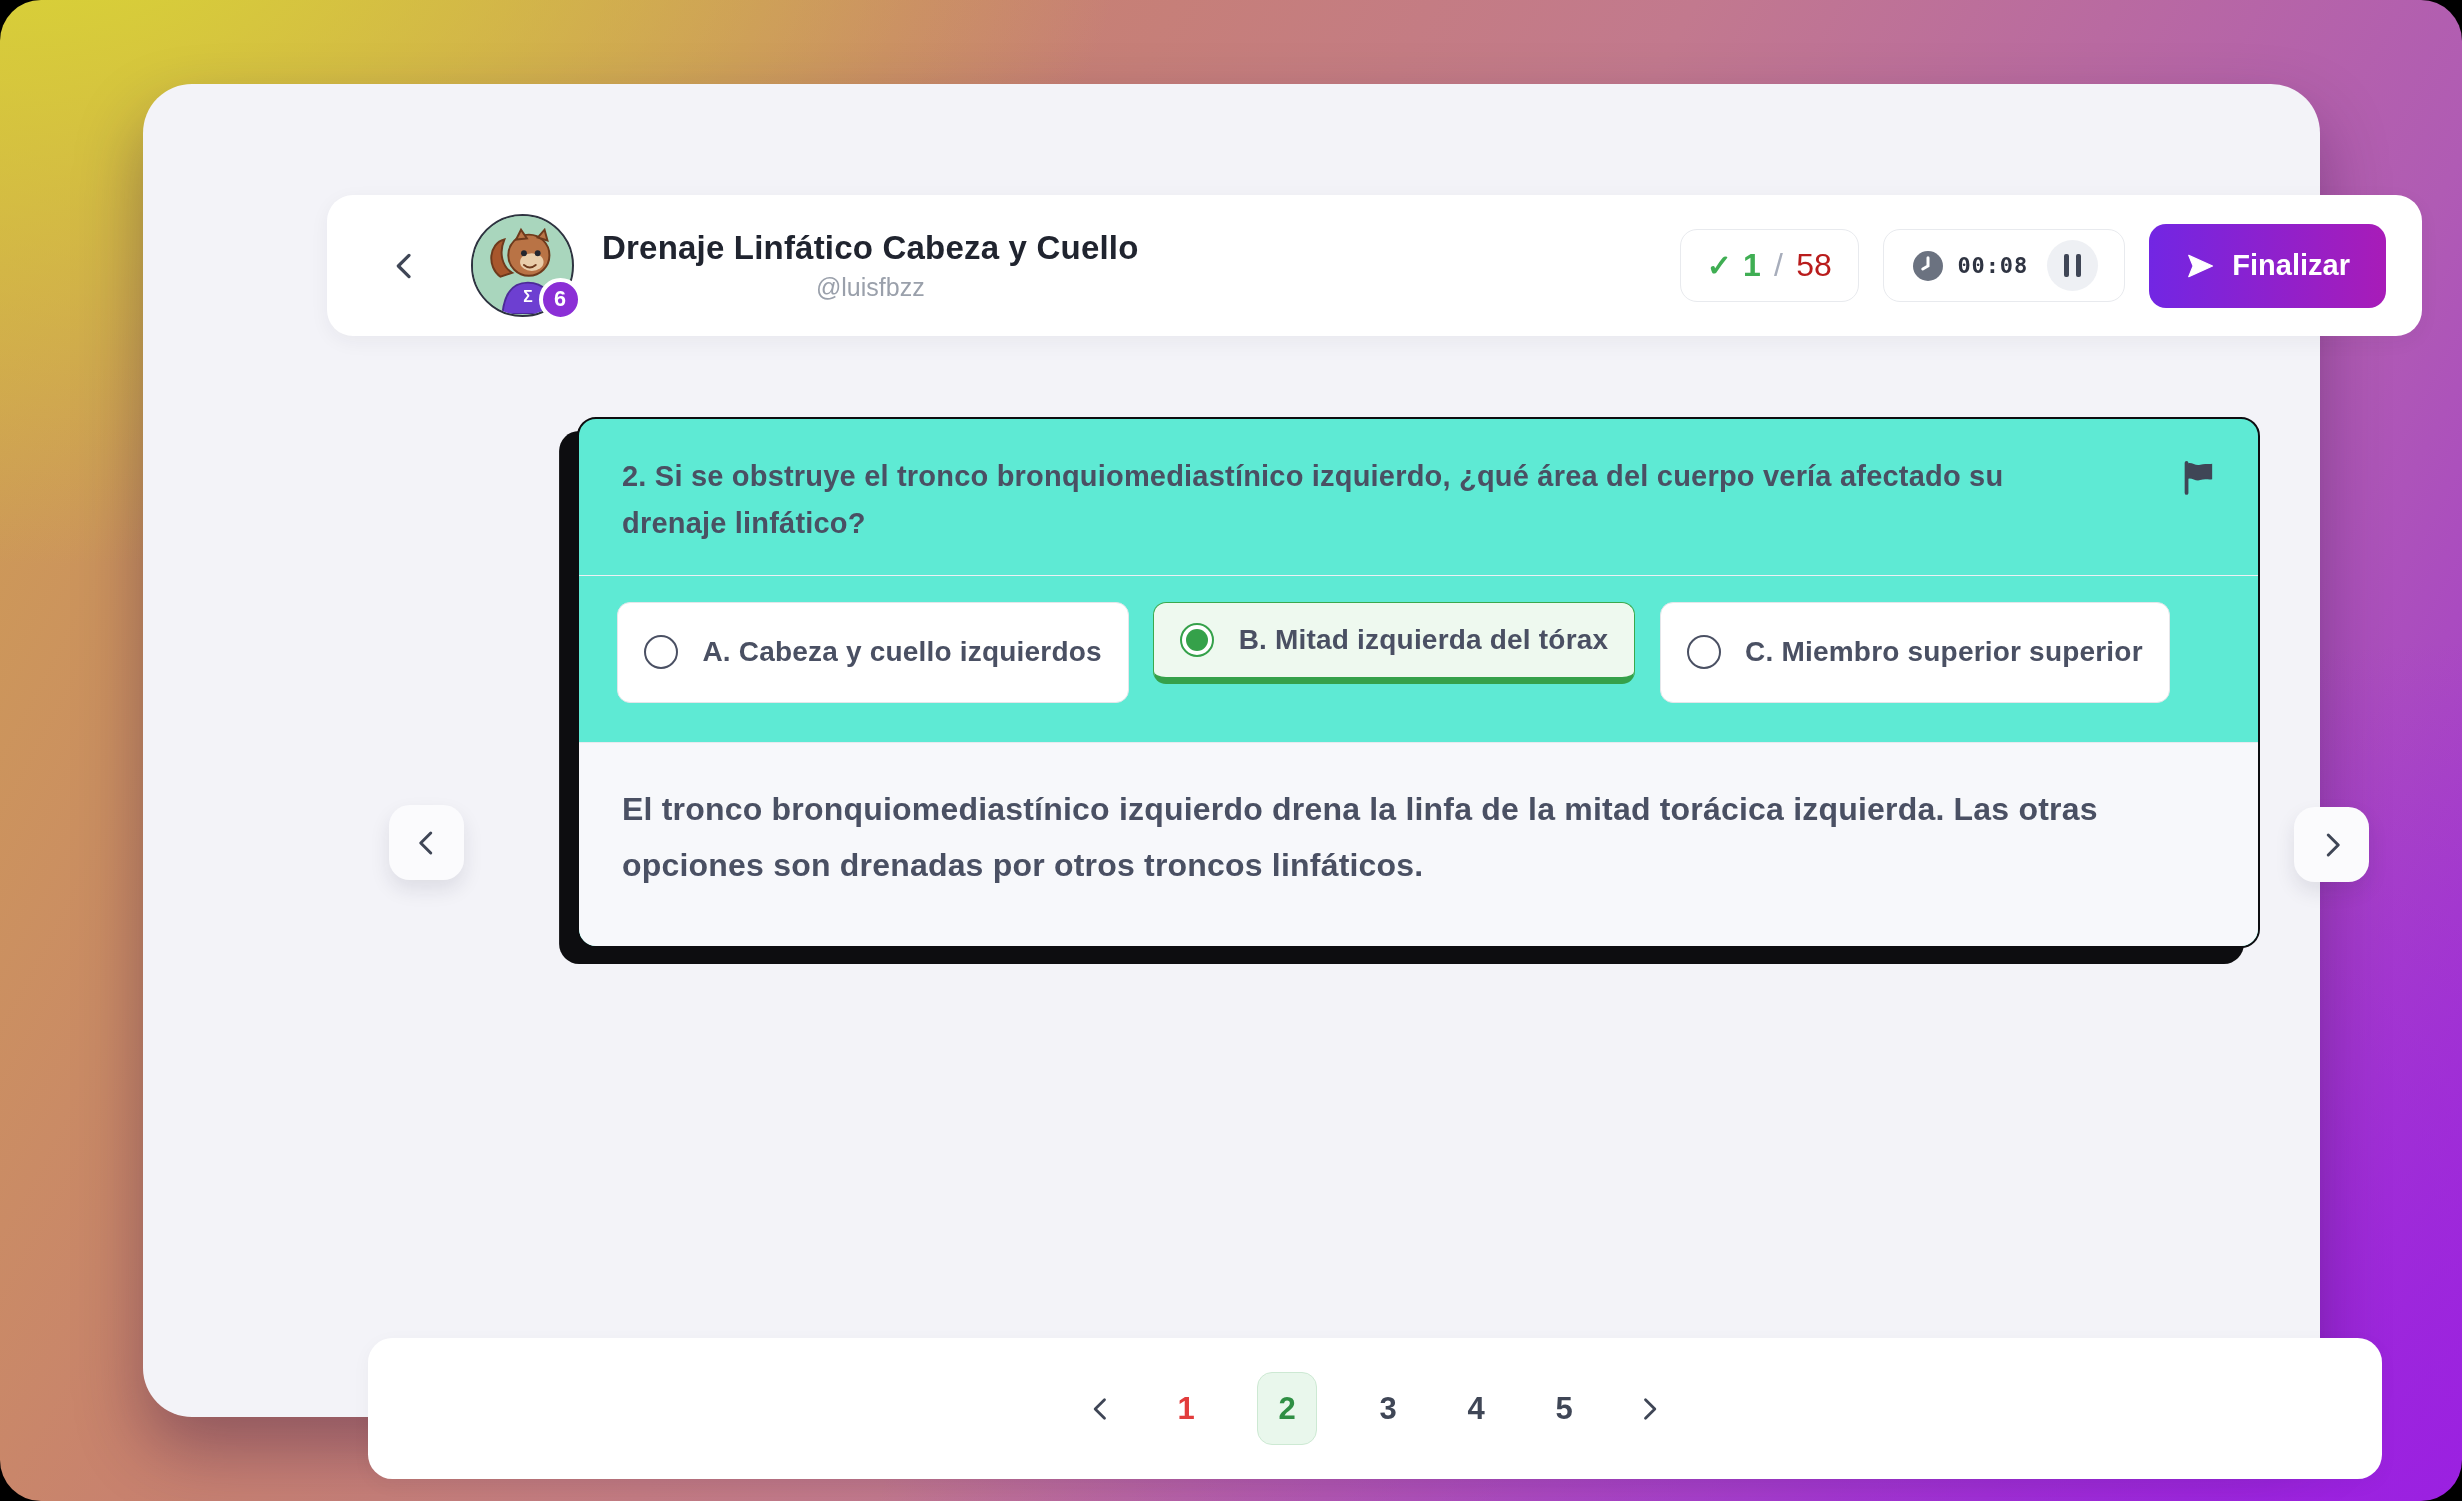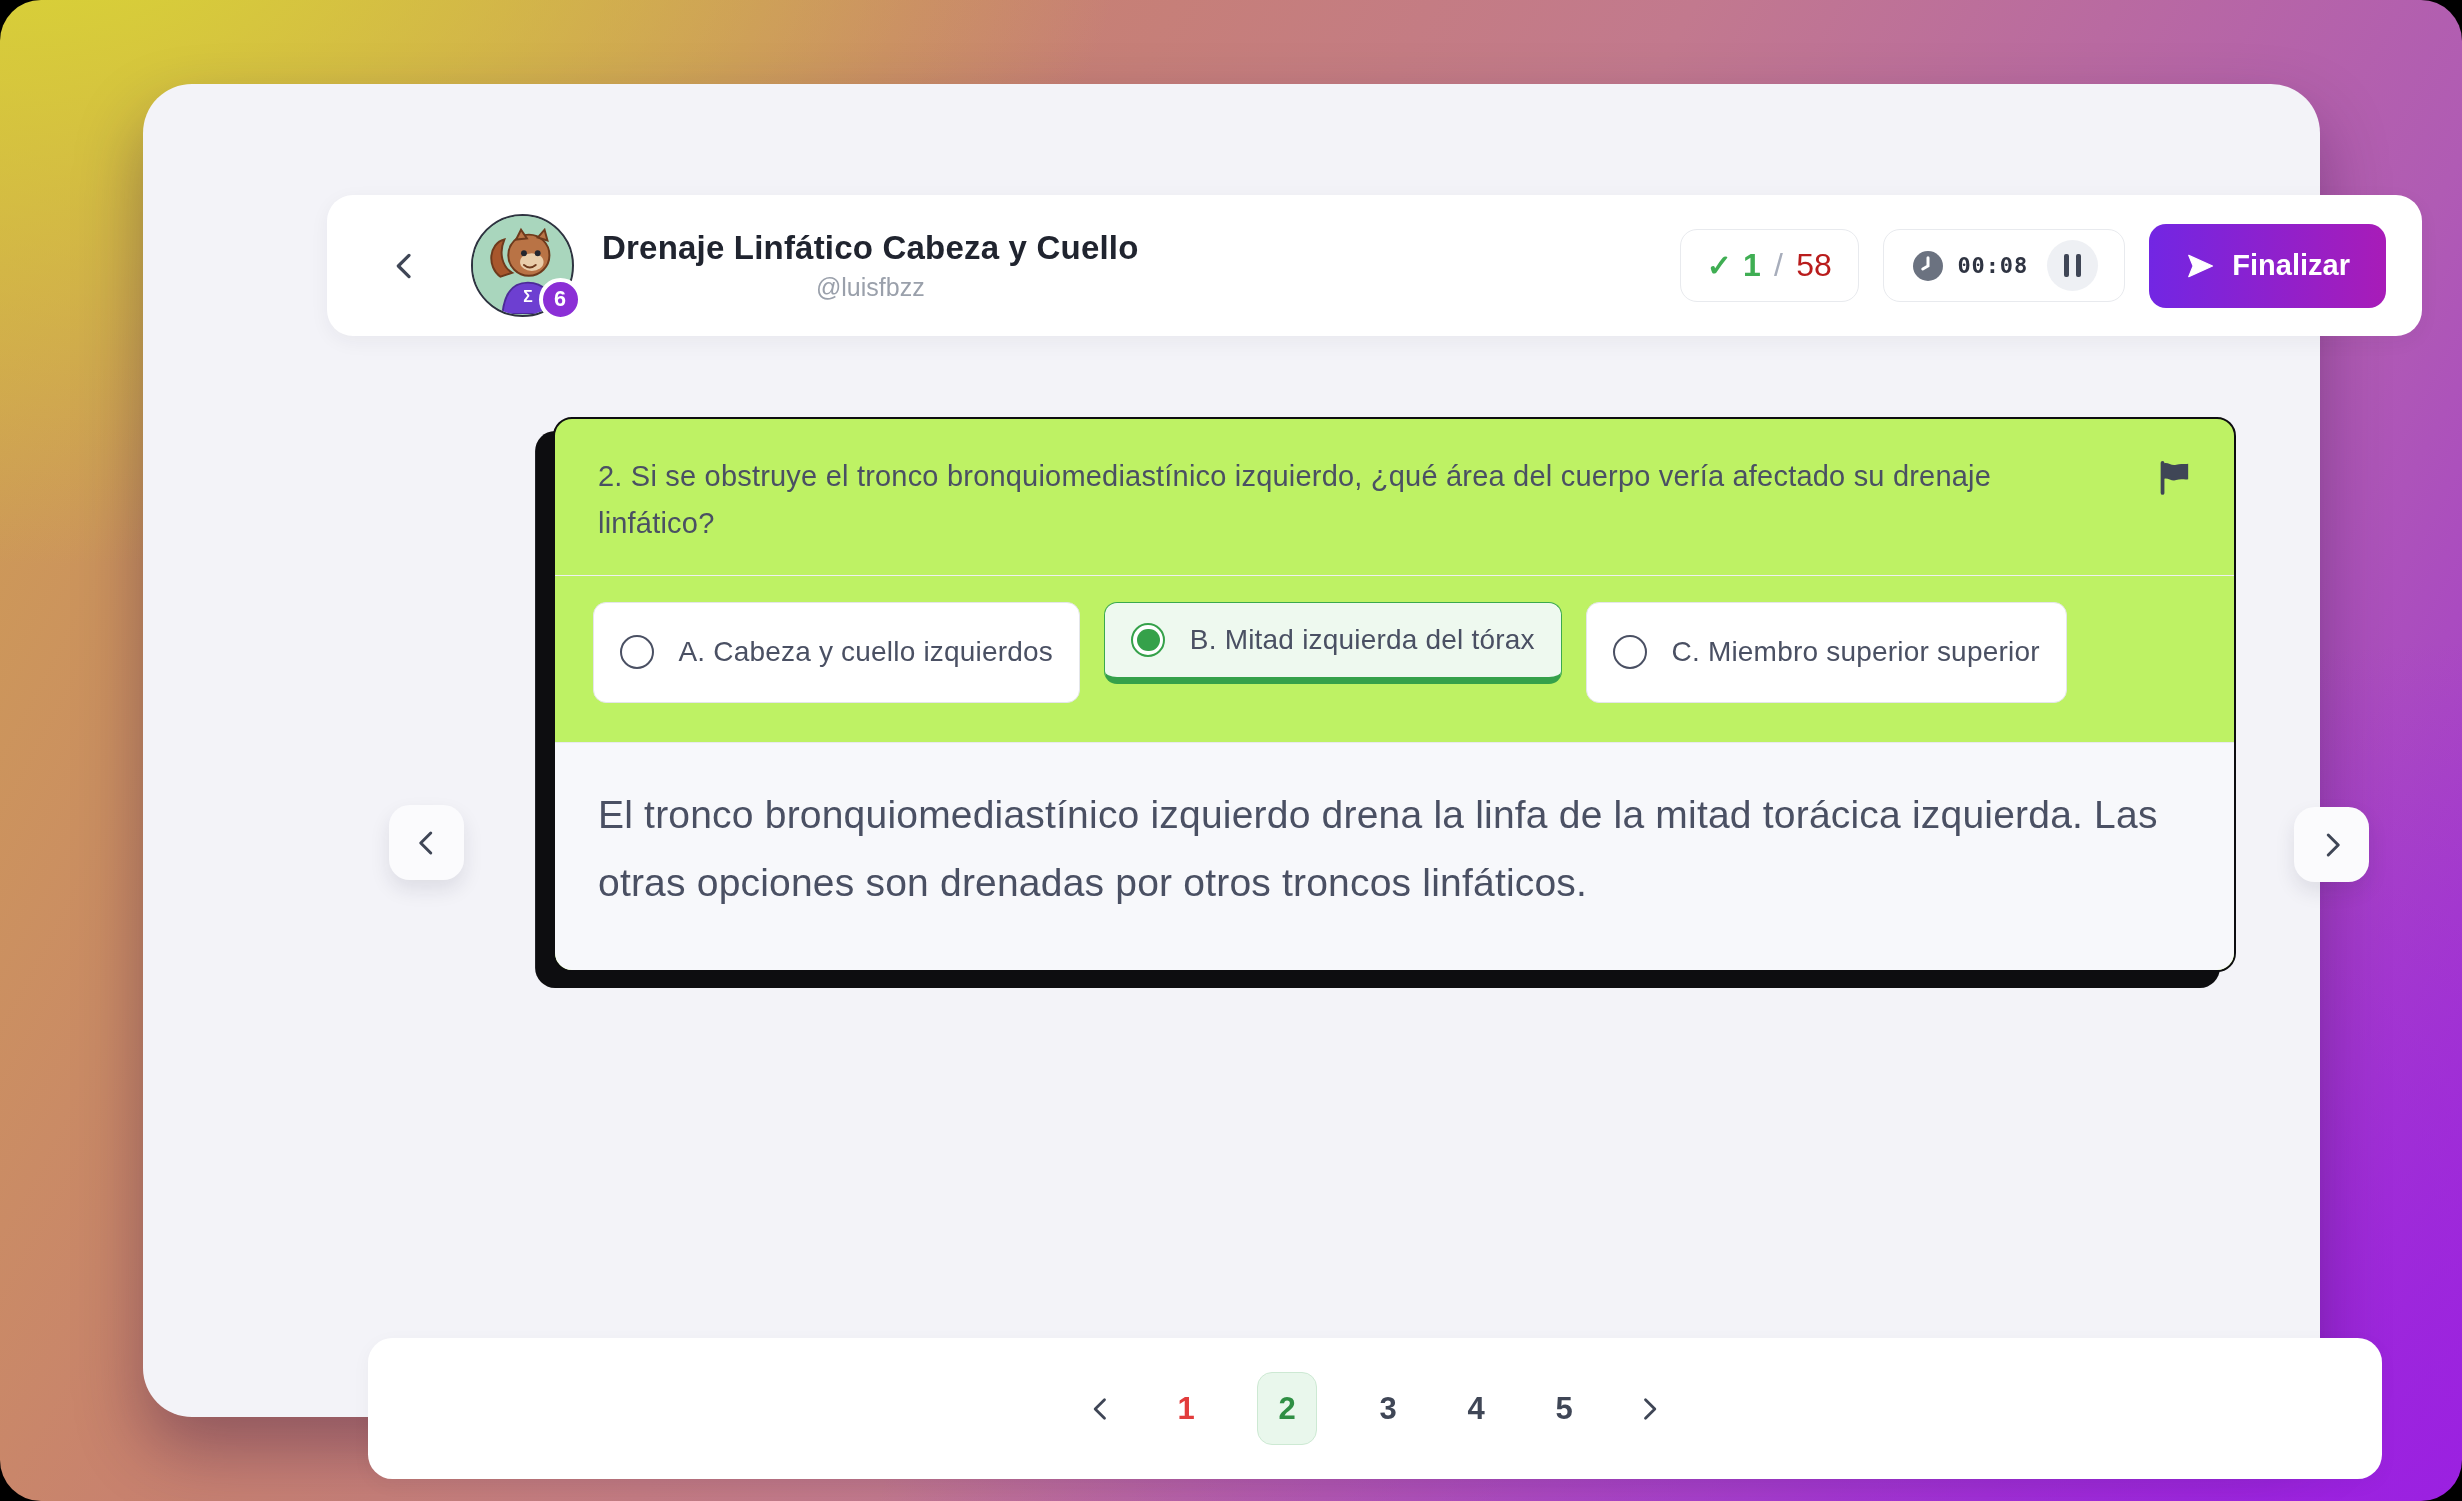--- a/index.html
+++ b/index.html
@@ -55,43 +55,44 @@
   .pause-btn i { display:block; width:5.6px; height:22.5px; background:#3f4656; border-radius:1.9px; }
   .finish-btn {
     height:84px; border:none; border-radius:17px; padding:0 36px;
     background:linear-gradient(90deg,#7226e3 0%, #a81cb8 100%);
     color:#fff; font-size:29px; font-weight:bold; display:flex; align-items:center; gap:17px;
     cursor:pointer; font-family:"Liberation Sans", sans-serif;
   }
 
   
   .question-card {
-    position:absolute; left:410px; top:333px; width:1683px;
-    background:#bef264; border:2.8px solid #0d0d10; border-radius:19px;
+    position:absolute; left:434px; top:333px; width:1683px;
+    background:#5eead4; border:2.8px solid #0d0d10; border-radius:19px;
     box-shadow:-17px 15px 0 0.9px #0d0d10;
     overflow:hidden;
+    font-weight:bold;
   }
   .q-head { display:flex; justify-content:space-between; align-items:flex-start; padding:34px 39px 28px 43px; }
   .q-text { max-width:1483px; font-size:29px; color:#4a5063; line-height:1.62; letter-spacing:0.2px; }
   .flag-btn { margin-top:3.8px; cursor:pointer; }
   .q-options { border-top:1.9px solid #eef0f3; padding:26px 38px 39px 38px; display:flex; flex-direction:row; gap:24.4px; }
   .option {
     display:flex; align-items:center; gap:24.4px; height:101px; padding:0 26px;
     border:1.9px solid #e4e6ea; border-radius:13px; background:#fff; cursor:pointer;
   }
   .radio { width:34px; height:34px; border-radius:50%; border:2.8px solid #4a5063; flex:0 0 auto; position:relative; background:#fff; }
   .option.selected { background:#eef9ef; border:1.9px solid #3aa94d; border-bottom:7.5px solid #35a14a; height:82px; }
   .option.selected .radio { border-color:#35a14a; }
   .option.selected .radio::after {
     content:""; position:absolute; inset:3.8px; border-radius:50%; background:#35a14a;
   }
   .opt-label { font-size:28px; color:#4a5063; letter-spacing:0.2px; }
   .q-explanation {
     background:#f7f8fb; border-top:1.9px solid #e8eaef; padding:38px 43px 53px 43px;
-    font-size:39px; color:#4a5063; line-height:1.75; letter-spacing:0.2px;
+    font-size:32px; color:#4a5063; line-height:1.75; letter-spacing:0.2px;
   }
 
   
   .side-nav {
     position:absolute; width:75px; height:75px; border-radius:20.6px; background:#fbfbfd;
     display:flex; align-items:center; justify-content:center; cursor:pointer;
     box-shadow:0 9.4px 20.6px rgba(30,30,60,.10);
   }
   .side-nav.left  { left:246px; top:721px; }
   .side-nav.right { left:2151px; top:723px; }

